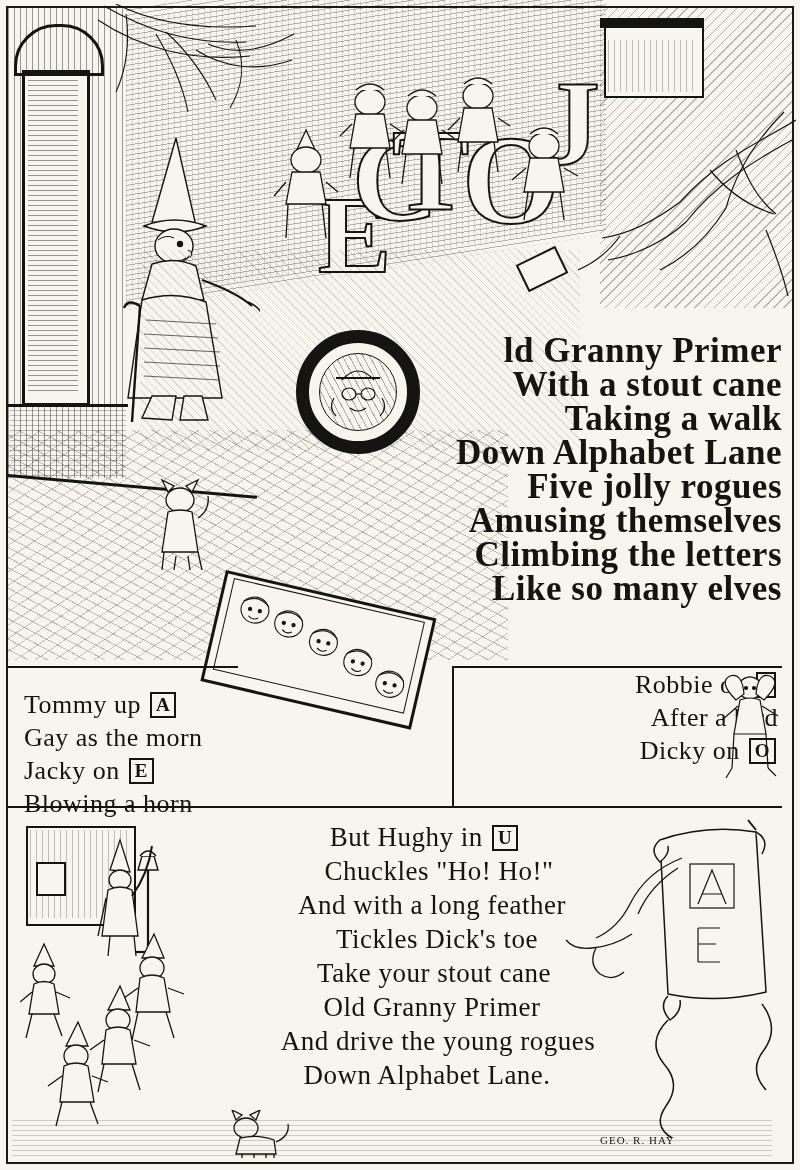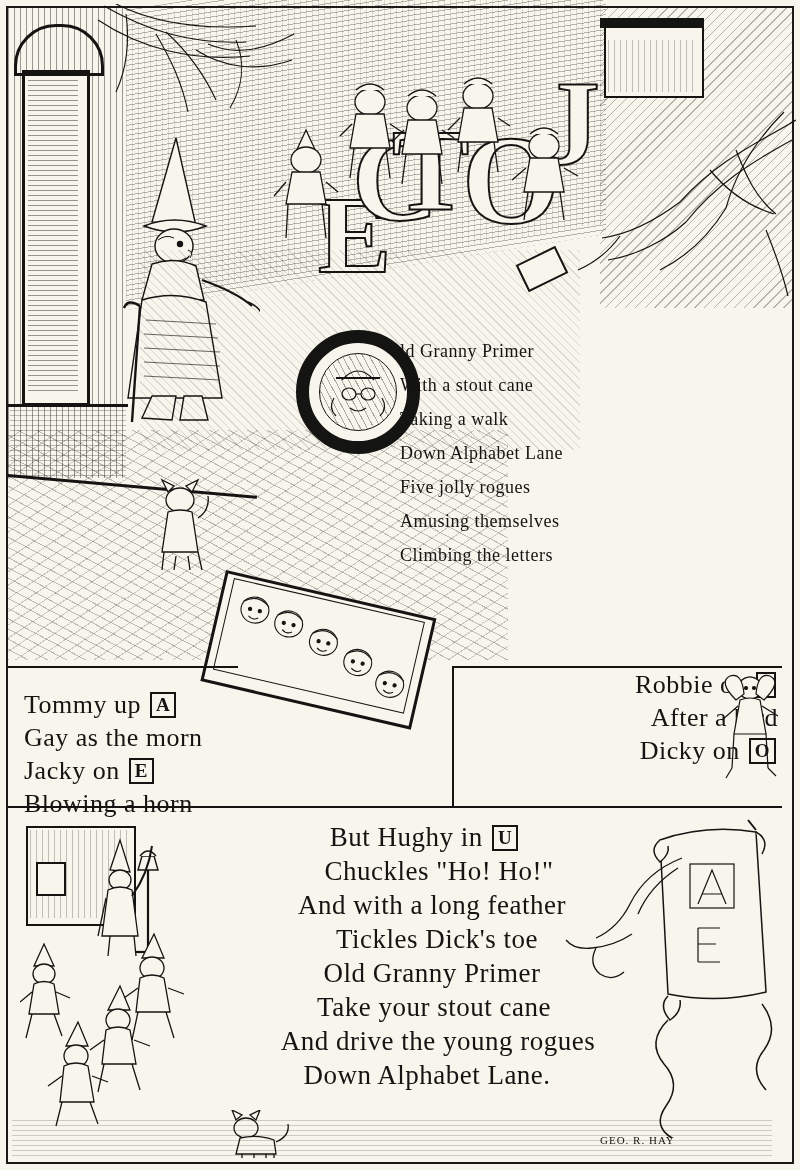--- a/index.html
+++ b/index.html
@@ -55,24 +55,24 @@
 
   
   .verse {
     position: absolute;
     color: #141412;
     font-family: "Liberation Serif", serif;
     letter-spacing: 0.5px;
     white-space: nowrap;
   }
   .v-main {
-    font-size: 18px;
+    font-size: 35px;
     line-height: 34px;
-    text-align: left;
-    font-weight: 400;
+    text-align: right;
+    font-weight: 700;
   }
   .v-main .line { display: block; }
 
   .col-left, .col-right {
     font-size: 26px;
     line-height: 33px;
   }
   .col-left .line, .col-right .line { display: block; white-space: nowrap; }
   .col-right { text-align: right; }
 
@@ -316,20 +316,21 @@
   </svg>
 
   <div class="verse v-main" style="left:400px;top:334px;width:382px;">
     <span class="line">ld Granny Primer</span>
     <span class="line">With a stout cane</span>
     <span class="line">Taking a walk</span>
     <span class="line">Down Alphabet Lane</span>
     <span class="line">Five jolly rogues</span>
     <span class="line">Amusing themselves</span>
     <span class="line">Climbing the letters</span>
+    <span class="line">Like so many elves</span>
   </div>
 
   <div class="ink" style="left:226px;top:570px;width:210px;height:108px;border:3px solid #141412;
               background:#f7f5ec;transform:rotate(13deg);transform-origin:left top;"></div>
   <div class="ink" style="left:234px;top:578px;width:194px;height:92px;border:1px solid #141412;
               transform:rotate(13deg);transform-origin:left top;"></div>
   <svg class="ink" style="left:232px;top:576px;width:208px;height:110px;transform:rotate(13deg);transform-origin:left top;" viewBox="0 0 208 110">
     <g stroke="#141412" stroke-width="1.1" fill="#f7f5ec">
       <g>
           <ellipse cx="30" cy="28" rx="14" ry="13"></ellipse>
@@ -417,22 +418,22 @@
 
   <div class="verse v-bottom" style="left:190px;top:820px;width:470px;">
     <span class="line">
       <span>But Hughy in</span>
       
       <span class="boxletter">U</span>
     </span>
     <span class="line" style="padding-left:28px;">Chuckles "Ho! Ho!"</span>
     <span class="line" style="padding-left:14px;">And with a long feather</span>
     <span class="line" style="padding-left:24px;">Tickles Dick's toe</span>
+    <span class="line" style="padding-left:18px;">Take your stout cane</span>
     <span class="line" style="padding-left:14px;">Old Granny Primer</span>
-    <span class="line" style="padding-left:18px;">Take your stout cane</span>
     <span class="line" style="padding-left:0px;margin-left:26px;">And drive the young rogues</span>
     <span class="line" style="padding-left:4px;">Down Alphabet Lane.</span>
   </div>
 
   <div class="ink" style="left:26px;top:826px;width:106px;height:96px;border:2px solid #141412;background:#f7f5ec;"></div>
   <div class="ink hatch-v" style="left:30px;top:830px;width:98px;height:88px;opacity:0.5;"></div>
   <div class="ink" style="left:36px;top:862px;width:26px;height:30px;border:2px solid #141412;background:#f7f5ec;"></div>
 
   <svg class="ink" style="left:128px;top:834px;width:44px;height:120px;" viewBox="0 0 44 120">
     <g stroke="#141412" stroke-width="1.4" fill="#f7f5ec">

